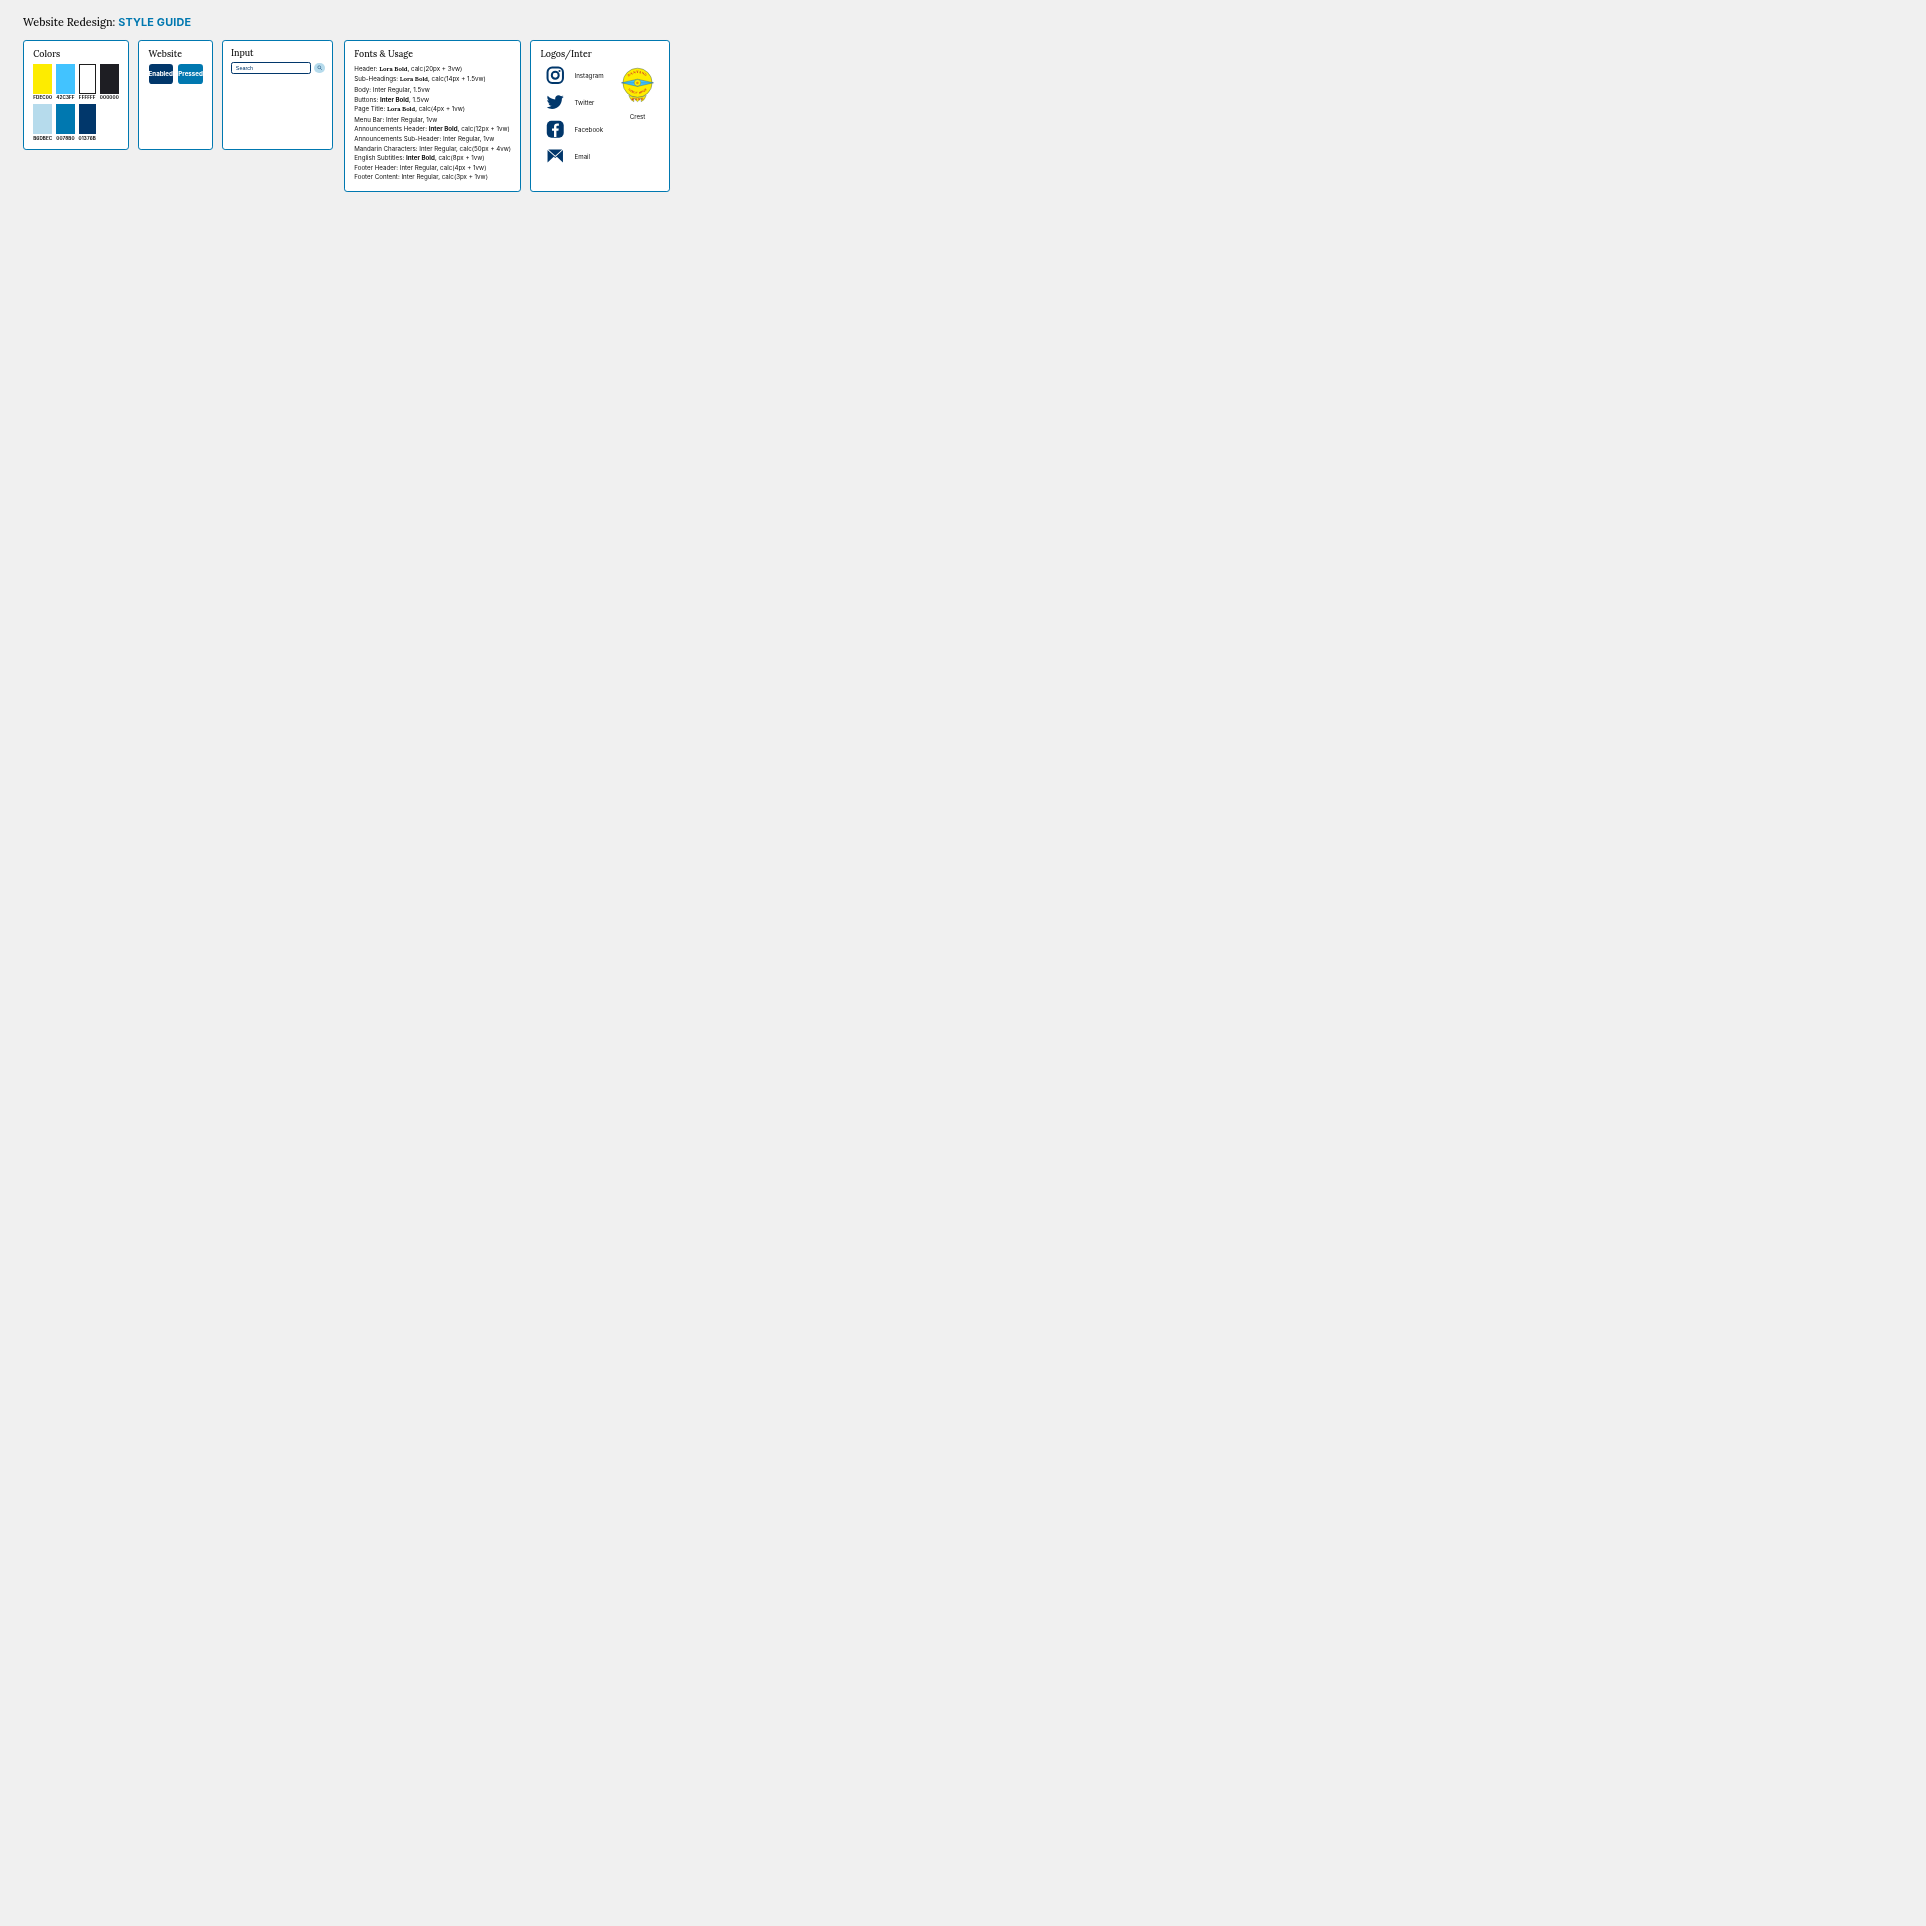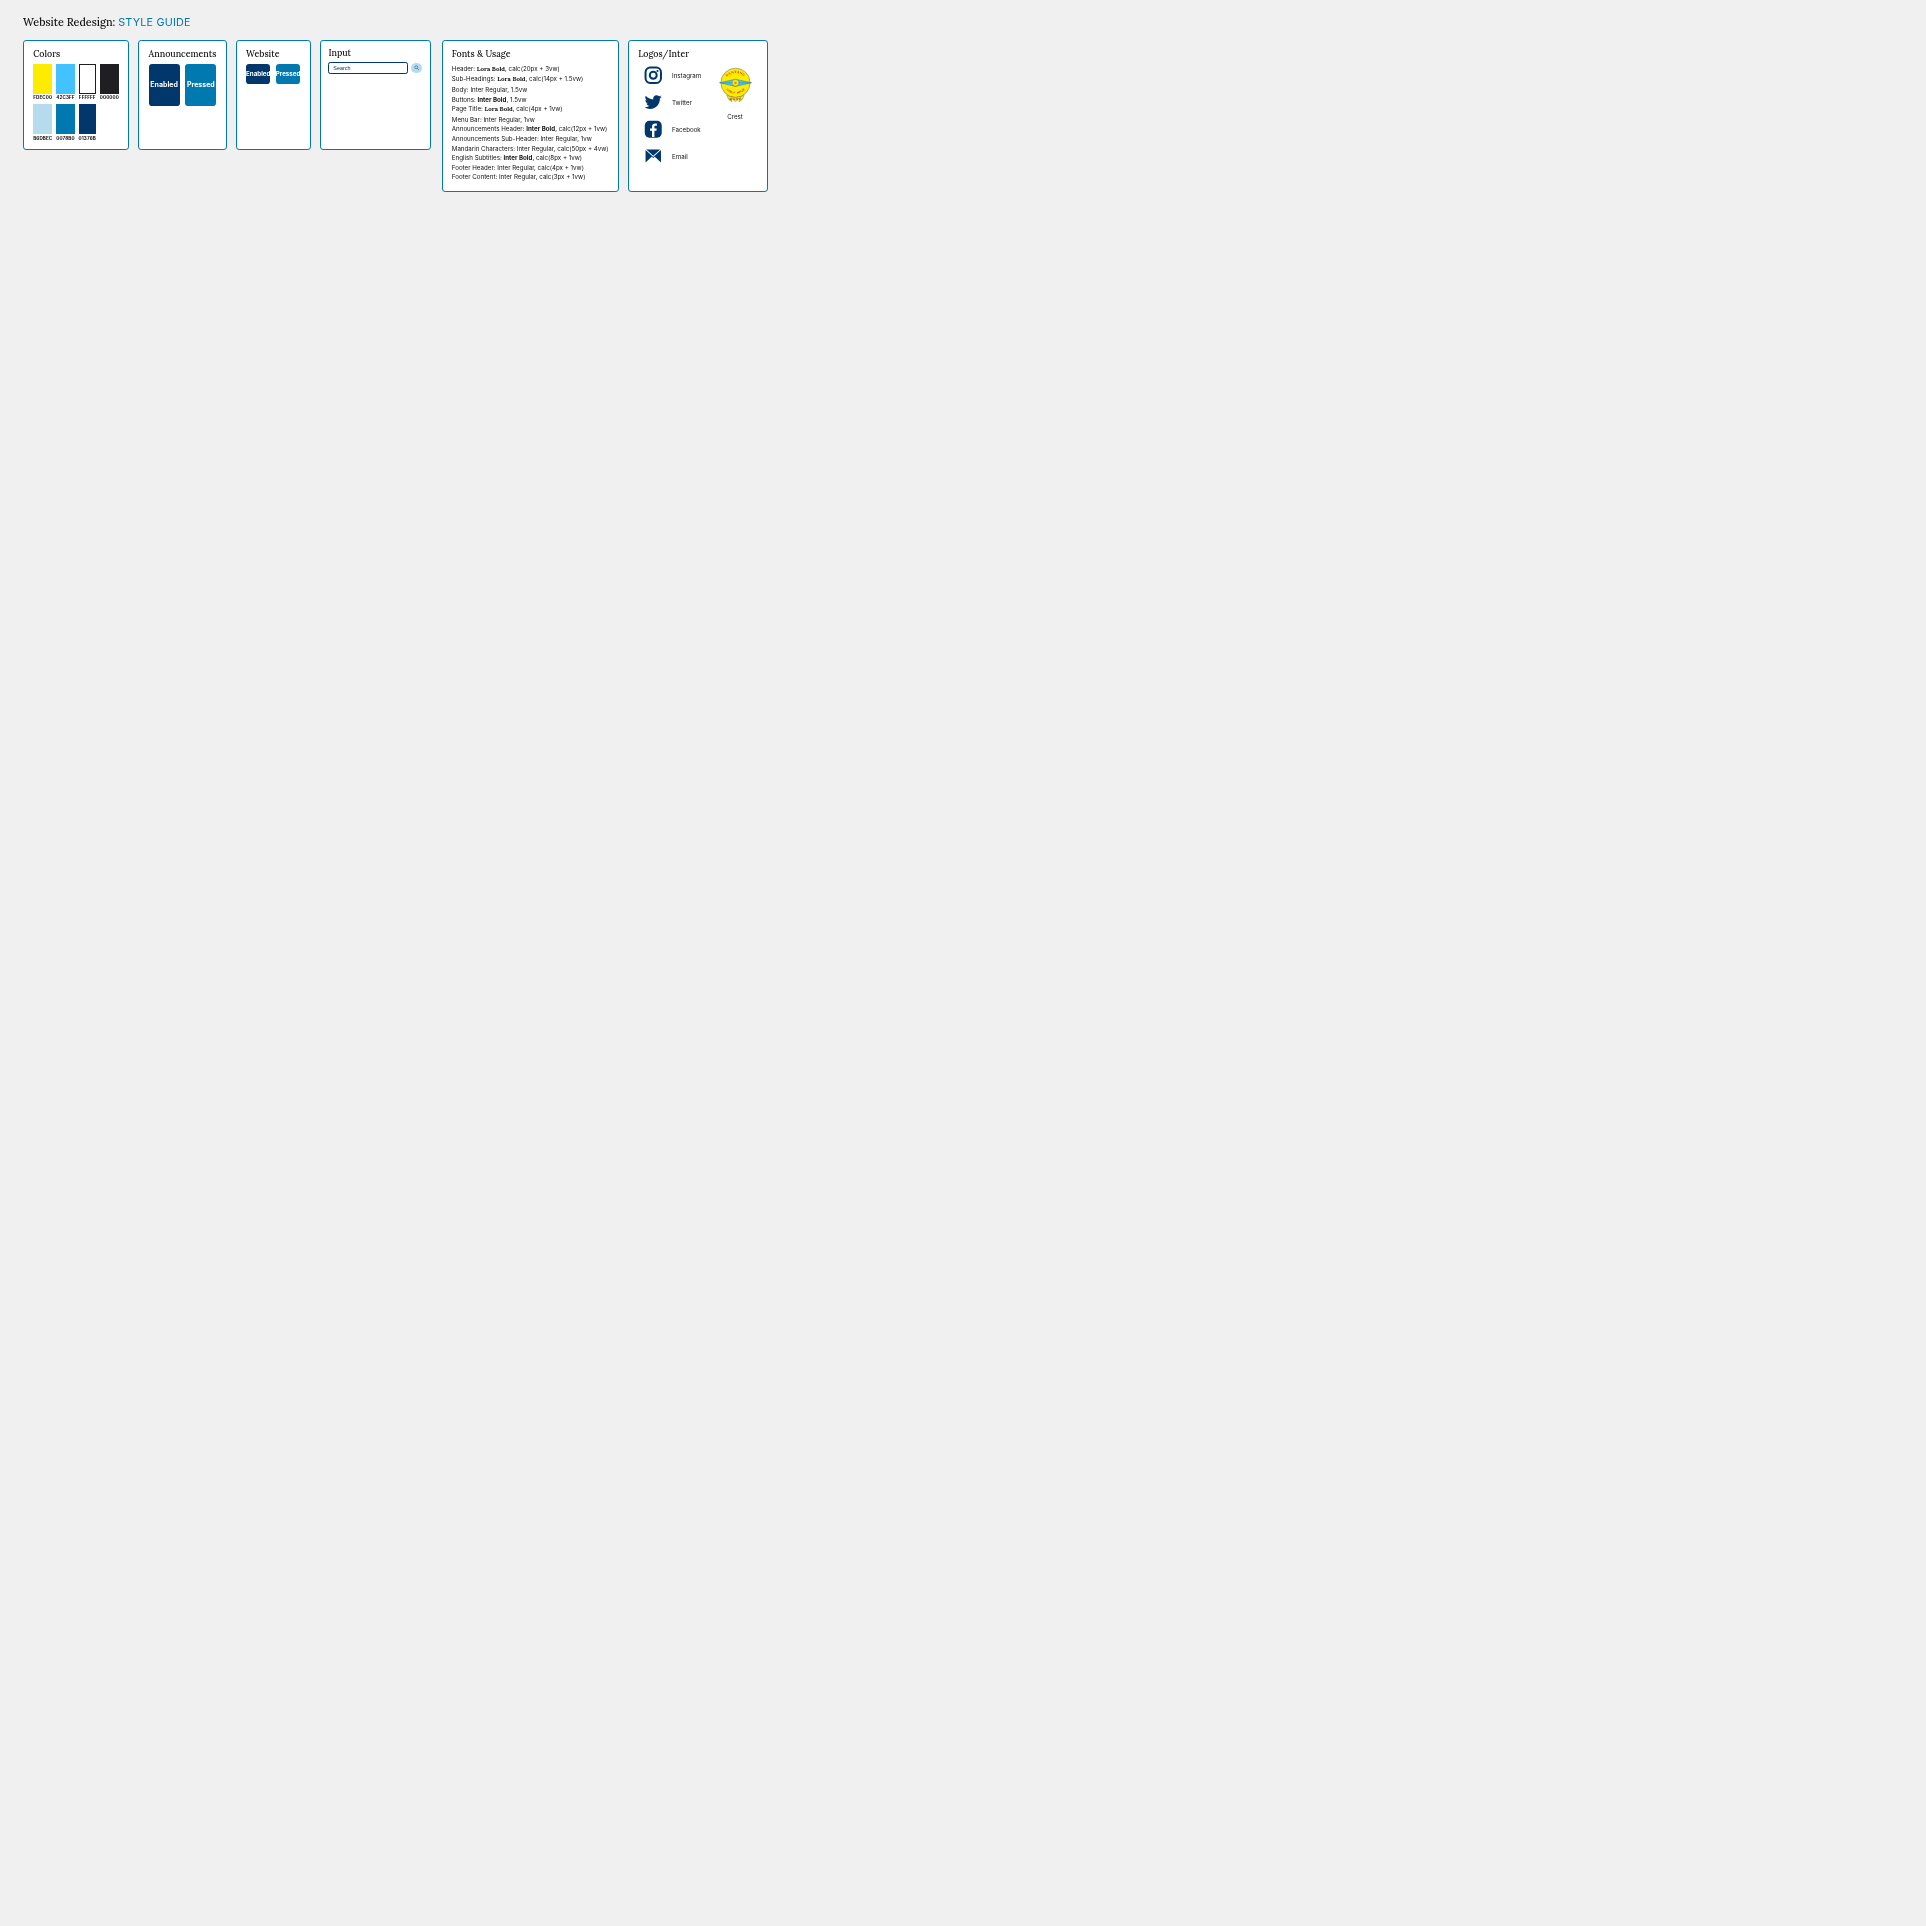--- a/index.html
+++ b/index.html
@@ -4,21 +4,21 @@
 <style>
 * { box-sizing: border-box; margin: 0; padding: 0; }
 body {
   font-family: Inter, -apple-system, "Segoe UI", Roboto, Arial, sans-serif;
   background: #f0f0f0;
   padding: 15.4px 23px;
 }
 .lora { font-family: Lora, Georgia, "Times New Roman", serif; }
 .page-title { font-size: 10.8px; margin-bottom: 10.8px; }
 .page-title .prefix { color: #111; font-weight: 500; font-family: Lora, Georgia, serif; }
-.page-title .suffix { color: #0078B0; font-weight: 400; letter-spacing: 0.2px; font-family: Inter, Arial, sans-serif; }
+.page-title .suffix { color: #0078B0; font-weight: 700; letter-spacing: 0.2px; font-family: Inter, Arial, sans-serif; }
 .columns { display: flex; gap: 10.8px; align-items: flex-start; }
 .col-left { flex: 0 0 208px; display: flex; flex-direction: row; gap: 9.2px; }
 .col-right { flex: 1; display: flex; flex-direction: row; gap: 9.2px; }
 .card {
   background: #fff;
   border: 0.6px solid #0078B0;
   border-radius: 3.1px;
   padding: 7px 9.2px 8.5px;
 }
 .card h2 {
@@ -123,27 +123,20 @@
             <div class="swatch" style="background: rgb(0, 120, 176);"></div>
             <div class="swatch-label">0078B0</div>
           </div>
           <div class="swatch-wrap">
             <div class="swatch" style="background: rgb(1, 55, 107);"></div>
             <div class="swatch-label">01376B</div>
           </div>
         </div>
     </div>
 
-    <div class="card">
-      <h2 class="lora">Announcements</h2>
-      <div class="btn-row">
-        <div class="ann-btn navy">Enabled</div>
-        <div class="ann-btn blue">Pressed</div>
-      </div>
-    </div>
 
     <div class="card buttons">
       <h2 class="lora">Website</h2>
       <div class="btn-row">
         <div class="btn-small navy">Enabled</div>
         <div class="btn-small blue">Pressed</div>
       </div>
     </div>
 
     <div class="card input">

